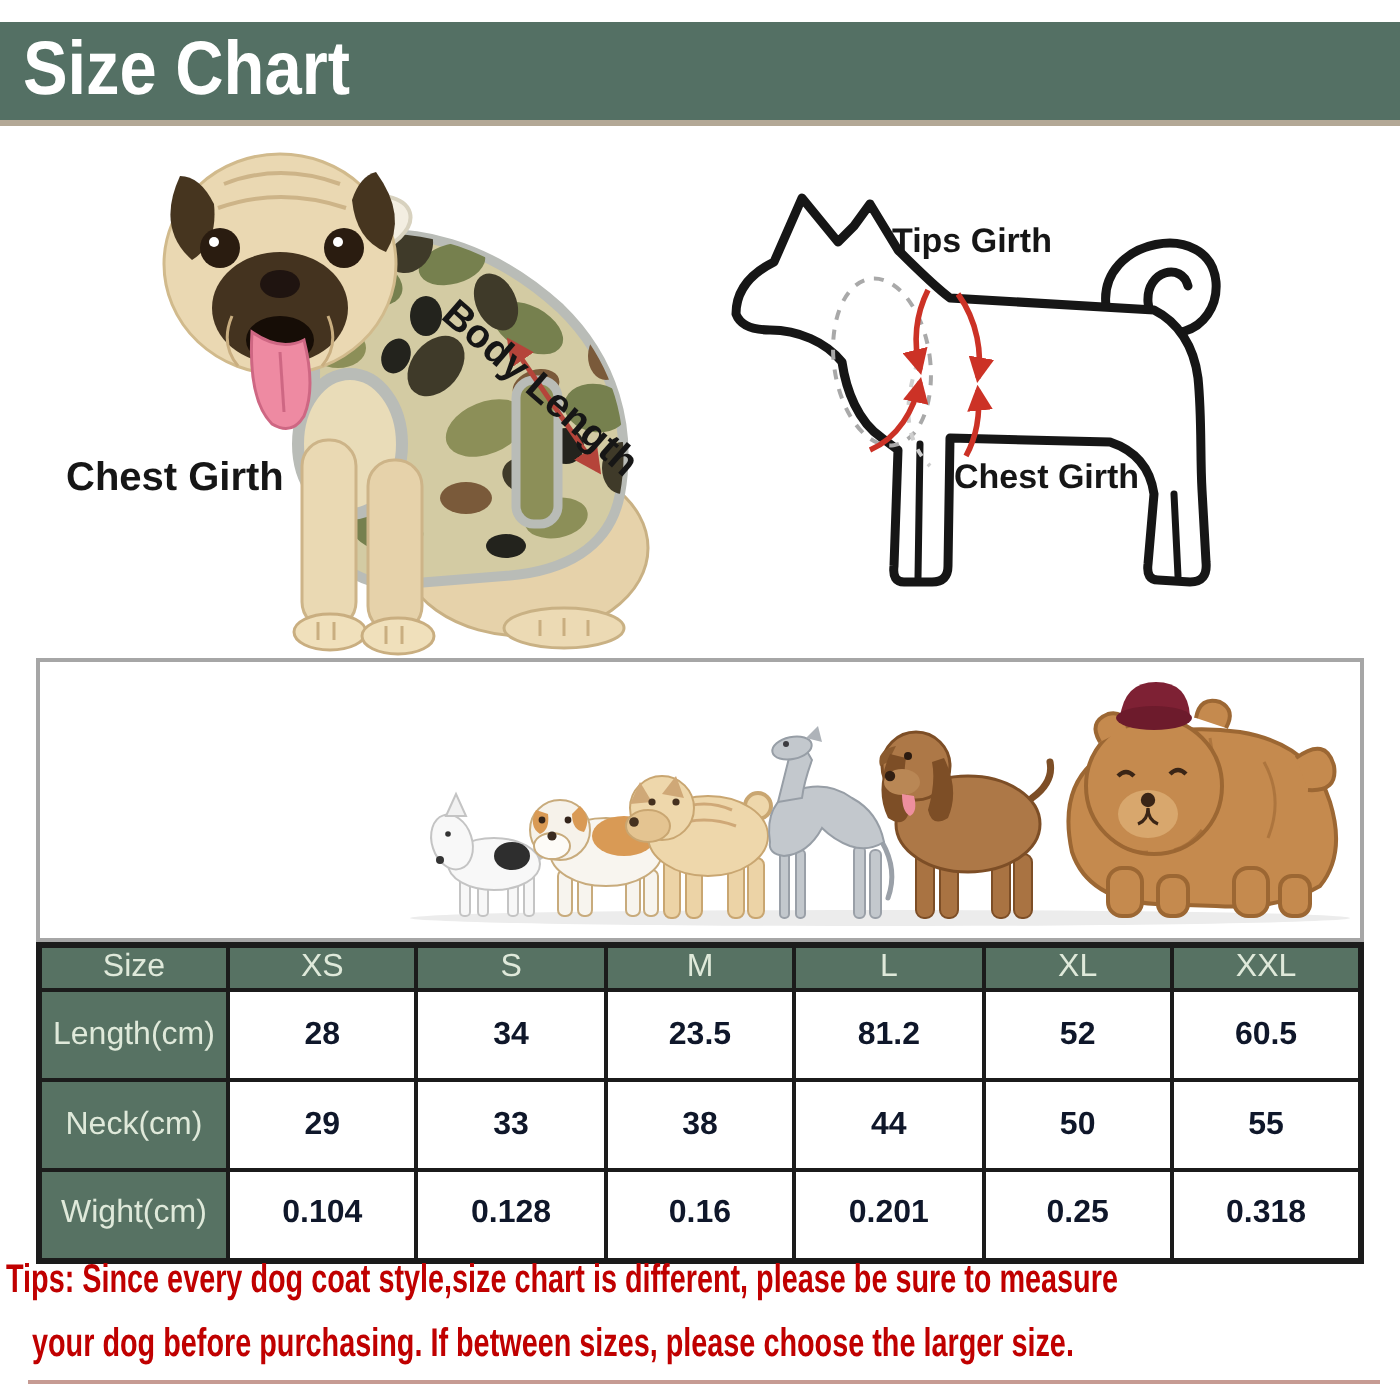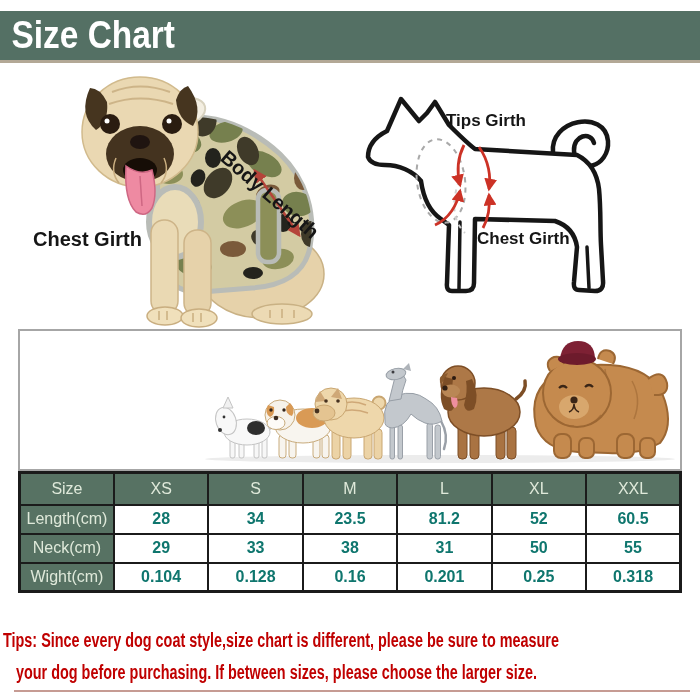--- a/index.html
+++ b/index.html
@@ -28,24 +28,24 @@
 
   
   .dogs-box { position:absolute; left:18px; top:329px; width:664px; height:142px;
     border:2px solid #a6a6a6; background:#fff; }
   #dogs-row { left:0; top:0; }
 
   
   table.size { position:absolute; left:18px; top:471px; width:664px;
     border-collapse:collapse; table-layout:fixed; }
   table.size td { border:2px solid #1b1b1b; text-align:center; vertical-align:middle;
-    height:29px; padding:1px 0; }
-  table.size tr.hdr td { height:32px; }
+    height:45px; padding:1px 0; }
+  table.size tr.hdr td { height:22px; }
   td.g { background:#577263; color:#dfe9da; font-size:16px; font-weight:normal; }
-  td.v { background:#fff; color:#0f766e; font-size:16px; font-weight:bold; }
+  td.v { background:#fff; color:#0f172a; font-size:16px; font-weight:bold; }
   table.size { border:3px solid #1b1b1b; }
 
   
   .tips-line { position:absolute; color:#c00000; font-weight:bold; font-size:20px;
     white-space:nowrap; transform:scaleX(0.72); transform-origin:0 0; }
   .tips1 { left:3px; top:629px; }
   .tips2 { left:16px; top:661px; }
   .tips-underline { position:absolute; left:14px; top:690px; width:676px; height:2px;
     background:#c69b93; }
 </style>
@@ -288,21 +288,21 @@
       <td class="v">23.5</td>
       <td class="v">81.2</td>
       <td class="v">52</td>
       <td class="v">60.5</td>
     </tr>
     <tr>
       <td class="g">Neck(cm)</td>
       <td class="v">29</td>
       <td class="v">33</td>
       <td class="v">38</td>
-      <td class="v">31</td>
+      <td class="v">44</td>
       <td class="v">50</td>
       <td class="v">55</td>
     </tr>
     <tr>
       <td class="g">Wight(cm)</td>
       <td class="v">0.104</td>
       <td class="v">0.128</td>
       <td class="v">0.16</td>
       <td class="v">0.201</td>
       <td class="v">0.25</td>

